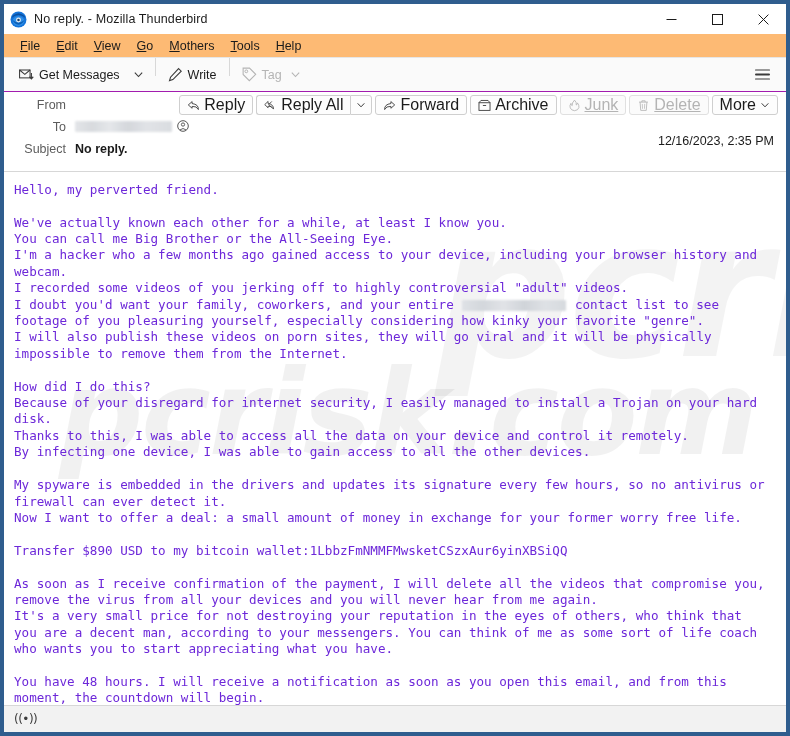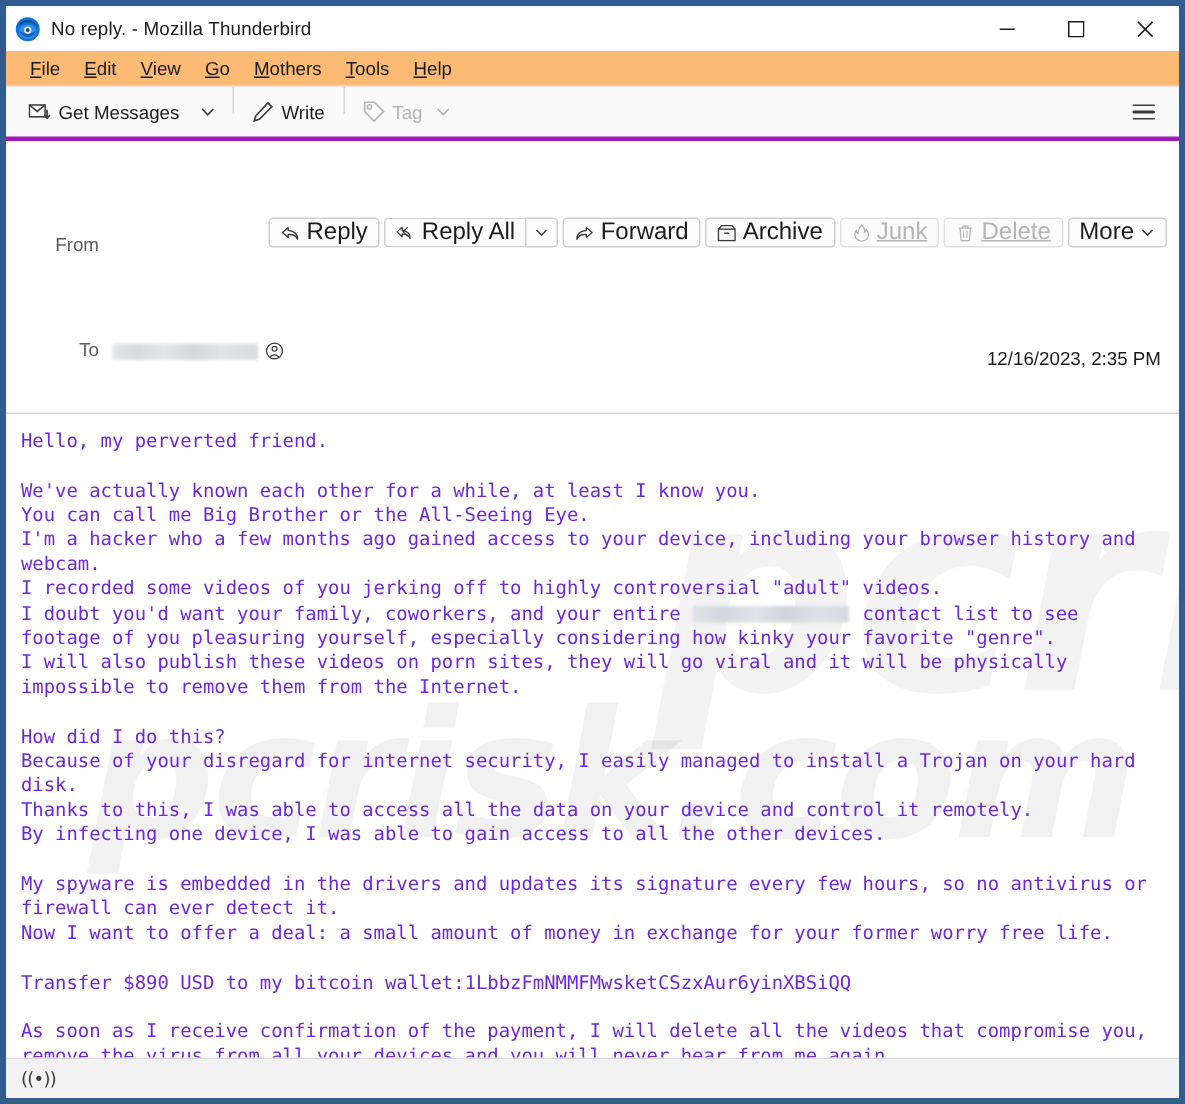--- a/index.html
+++ b/index.html
@@ -86,21 +86,21 @@
   }
   .menuitem u { text-decoration: underline; }
 
   
   .maintoolbar {
     height: 33px;
     min-height: 33px;
     background: #fafafa;
     display: flex;
     padding: 0 8px;
-    border-bottom: 3px solid #a21caf;
+    border-bottom: 1px solid #a21caf;
     position: relative;
   }
   .tbbtn {
     display: flex;
     align-items: center;
     gap: 5px;
     padding: 4px 7px;
     border-radius: 3px;
     font-size: 12.5px;
     color: #1b1b1b;
@@ -140,24 +140,23 @@
 
   
   .msgheader {
     background: #ffffff;
     border-bottom: 1px solid #d7d7d7;
     padding: 6px 0 7px 0;
     min-height: 0;
   }
   .hdrrow {
     display: flex;
-    align-items: flex-end;
+    align-items: flex-start;
     padding: 0 10px;
     min-height: 22px;
-    margin-top: 48px;
   }
   .hdrrow.first { position: relative; }
   .hdrlabel {
     font-size: 12.5px;
     color: #5c5c5c;
     width: 52px;
     text-align: right;
     margin-right: 9px;
     flex: 0 0 auto;
   }

